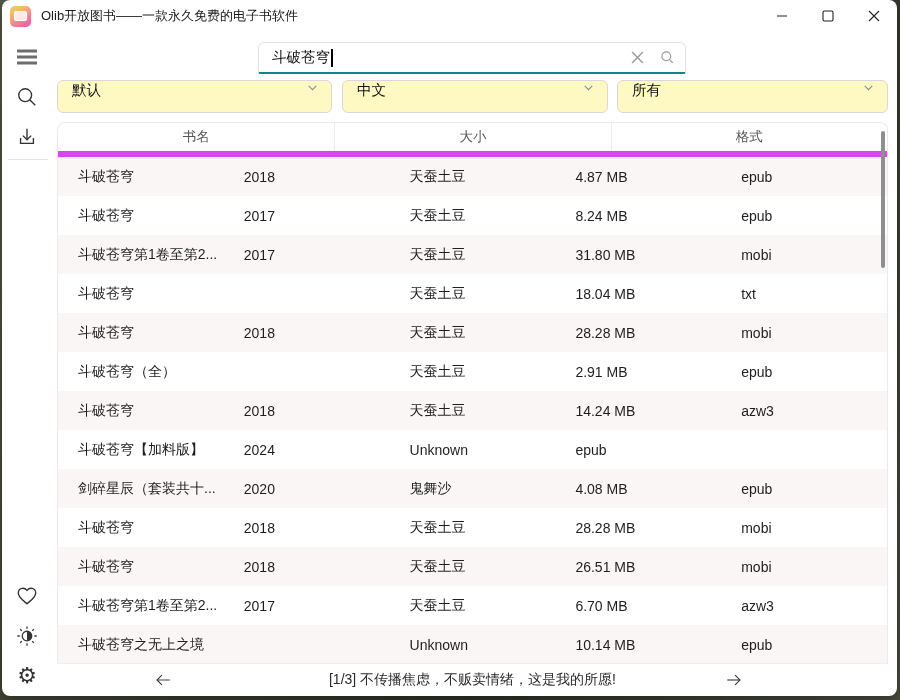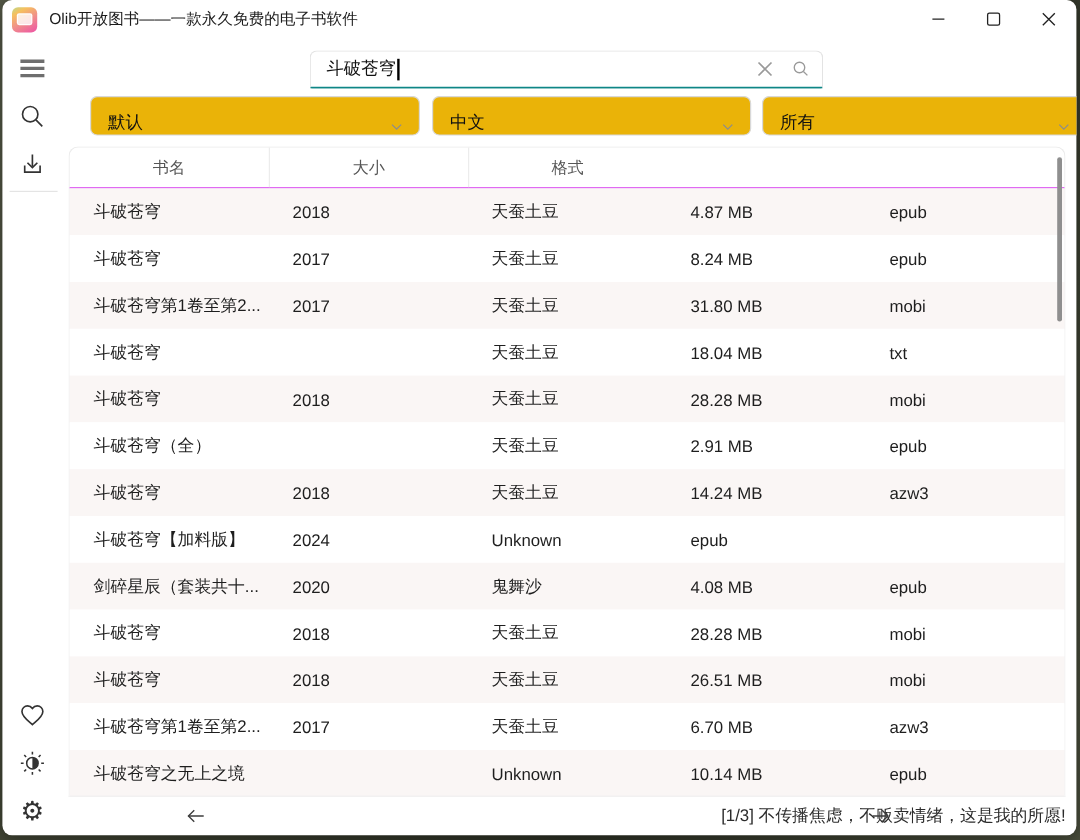--- a/index.html
+++ b/index.html
@@ -32,46 +32,46 @@
   .search-box { position:absolute; left:256px; top:42px; width:428px; height:32px;
     border:1px solid #e3e3e3; border-bottom:2px solid #0e8686; border-radius:6px 6px 2px 2px;
     background:#fff; display:flex; align-items:center; padding:0 10px 0 13px; }
   .search-text { font-size:14.5px; color:#111; }
   .caret { display:inline-block; width:1.5px; height:18px; background:#000; margin-left:1px; vertical-align:middle;
     animation: blink 1.1s steps(2,start) infinite; }
   @keyframes blink { to { visibility:hidden; } }
   .search-actions { margin-left:auto; display:flex; align-items:center; gap:16px; }
   
   .dropdown { position:absolute; top:80px; height:33px; border:1px solid #d8d8d8; border-radius:6px;
-    background:#eab308; display:flex; align-items:flex-end; padding:0 12px 0 14px;margin-left:18px; }
+    background:#fef9c3; display:flex; align-items:flex-start; padding:0 12px 0 14px; }
   .dd-sort   { left:55px;  width:275px; }
   .dd-lang   { left:340px; width:266px; }
   .dd-format { left:615px; width:271px; }
   .dd-value { font-size:14.5px; color:#111; }
   .dd-chevron { margin-left:auto; }
   
   .table-card { position:absolute; left:55px; top:122px; width:831px; height:541px;
     border:1px solid #ebebeb; border-bottom:none; border-radius:8px 8px 0 0; background:#fff; }
-  .thead { display:grid; grid-template-columns:repeat(5,1fr); height:34px; border-bottom:1px solid #d946ef; }
+  .thead { display:grid; grid-template-columns:repeat(3,1fr); height:34px; border-bottom:6px solid #d946ef; }
   .th { display:flex; align-items:center; justify-content:center; font-size:13.5px; color:#565656; }
   .th + .th { border-left:1px solid #ececec; }
   .tbody { position:relative; }
   .trow { display:grid; grid-template-columns:repeat(5,1fr); height:39px; background:#fff; }
   .trow.stripe { background:#faf6f5; }
   .cell { display:flex; align-items:center; padding-left:20px; font-size:14px; color:#1e1e1e;
     white-space:nowrap; overflow:hidden; }
   .scrollbar-thumb { position:absolute; right:2px; top:8px; width:4px; height:137px; background:#8f8f8f; border-radius:2px; }
   
   .footer { position:absolute; left:55px; width:831px; top:663px; bottom:0; border-top:1px solid #efefef; }
   .page-btn { position:absolute; top:50%; transform:translateY(-50%); width:32px; height:28px;
     display:flex; align-items:center; justify-content:center; }
   .page-prev { left:90px; }
   .page-next { right:138px; }
   .status { position:absolute; left:0; right:0; top:50%; transform:translateY(-50%);
-    text-align:right; font-size:14px; color:#2b2b2b; }
+    text-align:center; font-size:14px; color:#2b2b2b; }
 </style>
 </head>
 <body>
 
 <div class="window">
 
   <div class="titlebar">
     <div class="app-icon"></div>
     <div class="title">Olib开放图书——一款永久免费的电子书软件</div>
     <div class="win-controls">

